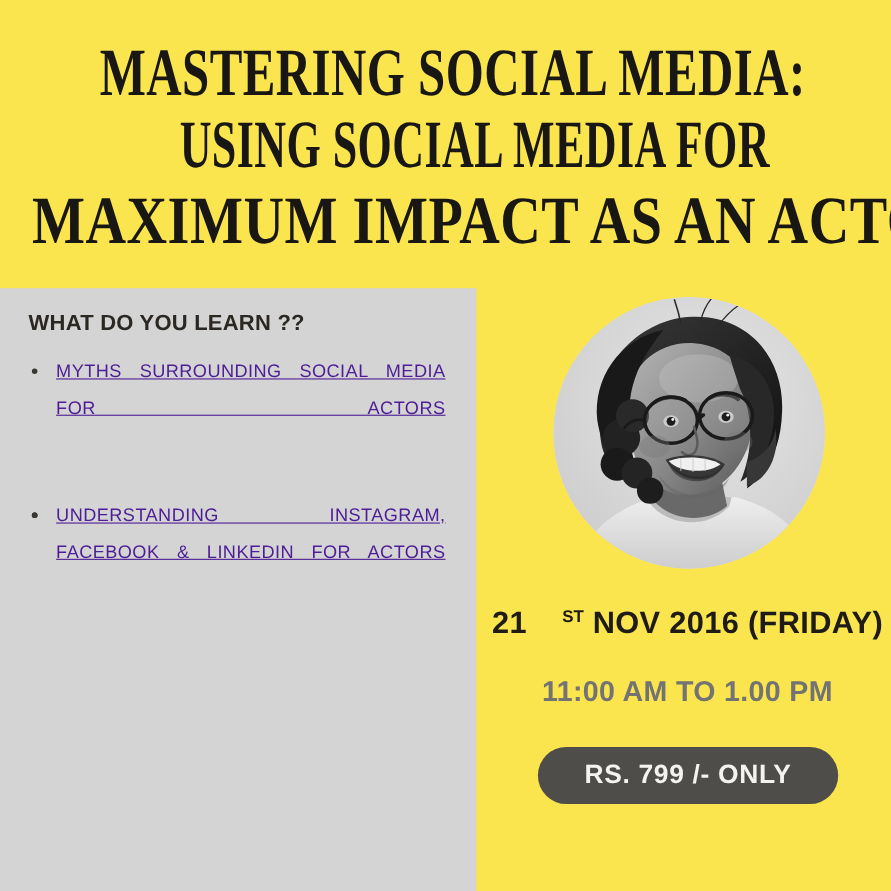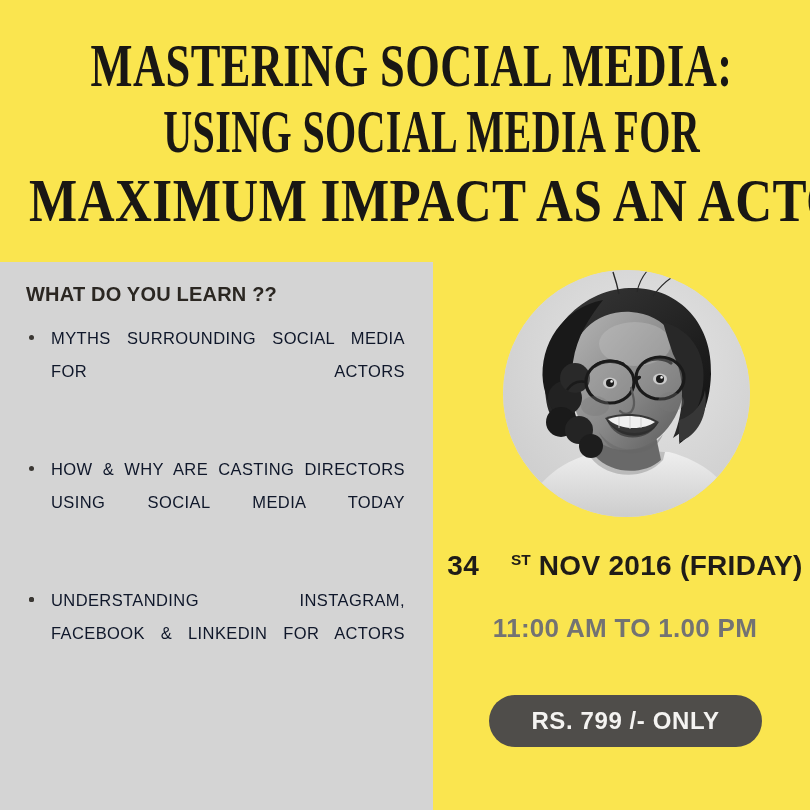--- a/index.html
+++ b/index.html
@@ -88,24 +88,25 @@
     margin: 0;
     padding: 0;
   }
   .learn-item {
     position: relative;
     margin: 0 0 32px 0;
     padding: 0 28px 0 51px;
     font-size: 16.5px;
     line-height: 33px;
     letter-spacing: 0.4px;
-    color: #0f172a;
+    color: #4c1d95;
     text-align: justify;
     text-transform: uppercase;
     font-family: "Liberation Sans", sans-serif;
+    text-decoration: underline;
   }
   .learn-item .bullet {
     position: absolute;
     left: 29px;
     top: 13px;
     width: 5px;
     height: 5px;
     border-radius: 50%;
     background: #3a3733;
   }
@@ -172,21 +173,20 @@
     position: absolute;
     left: 489px;
     top: 679px;
     width: 273px;
     height: 52px;
     border-radius: 26px;
     background: #4f4d4a;
     display: flex;
     align-items: center;
     justify-content: center;
-    margin-top: 16px;
   }
   #price-pill-label {
     font-family: "Liberation Sans", sans-serif;
     font-weight: bold;
     font-size: 24px;
     letter-spacing: 0.6px;
     color: #f4f3f1;
     white-space: nowrap;
   }
 </style>
@@ -204,21 +204,20 @@
   <div id="learn-panel">
     <div id="learn-heading">WHAT DO YOU LEARN ??</div>
 
     <ul id="learn-list">
       <li class="learn-item">
         <span class="bullet"></span>
         <span class="txt">MYTHS SURROUNDING SOCIAL MEDIA FOR ACTORS</span>
       </li>
       <li class="learn-item">
         <span class="bullet"></span>
-        <span class="txt">HOW &amp; WHY ARE CASTING DIRECTORS USING SOCIAL MEDIA TODAY</span>
       </li>
       <li class="learn-item">
         <span class="bullet"></span>
       </li>
       <li class="learn-item">
         <span class="bullet"></span>
         <span class="txt">UNDERSTANDING INSTAGRAM, FACEBOOK &amp; LINKEDIN for ACTORS</span>
       </li>
 
     </ul>
@@ -309,21 +308,21 @@
 
         <ellipse cx="92" cy="136" rx="14" ry="10" fill="#7d766e" opacity="0.35"></ellipse>
         <ellipse cx="168" cy="132" rx="13" ry="10" fill="#7d766e" opacity="0.3"></ellipse>
 
         <path d="M96 162 C112 186 146 184 160 164 C152 188 108 192 96 162 Z" fill="#6b655d" opacity="0.45"></path>
       </g>
     </svg>
   </div>
 
   <div id="date-line">
-    <span>34</span><sup>ST</sup><span> NOV 2016 (FRIDAY)</span>
+    <span>21</span><sup>ST</sup><span> NOV 2016 (FRIDAY)</span>
   </div>
 
   <div id="time-line">11:00 AM TO 1.00 PM</div>
 
   <div id="price-pill">
     <span id="price-pill-label">RS. 799 /- ONLY</span>
   </div>
 
 </div>
 

